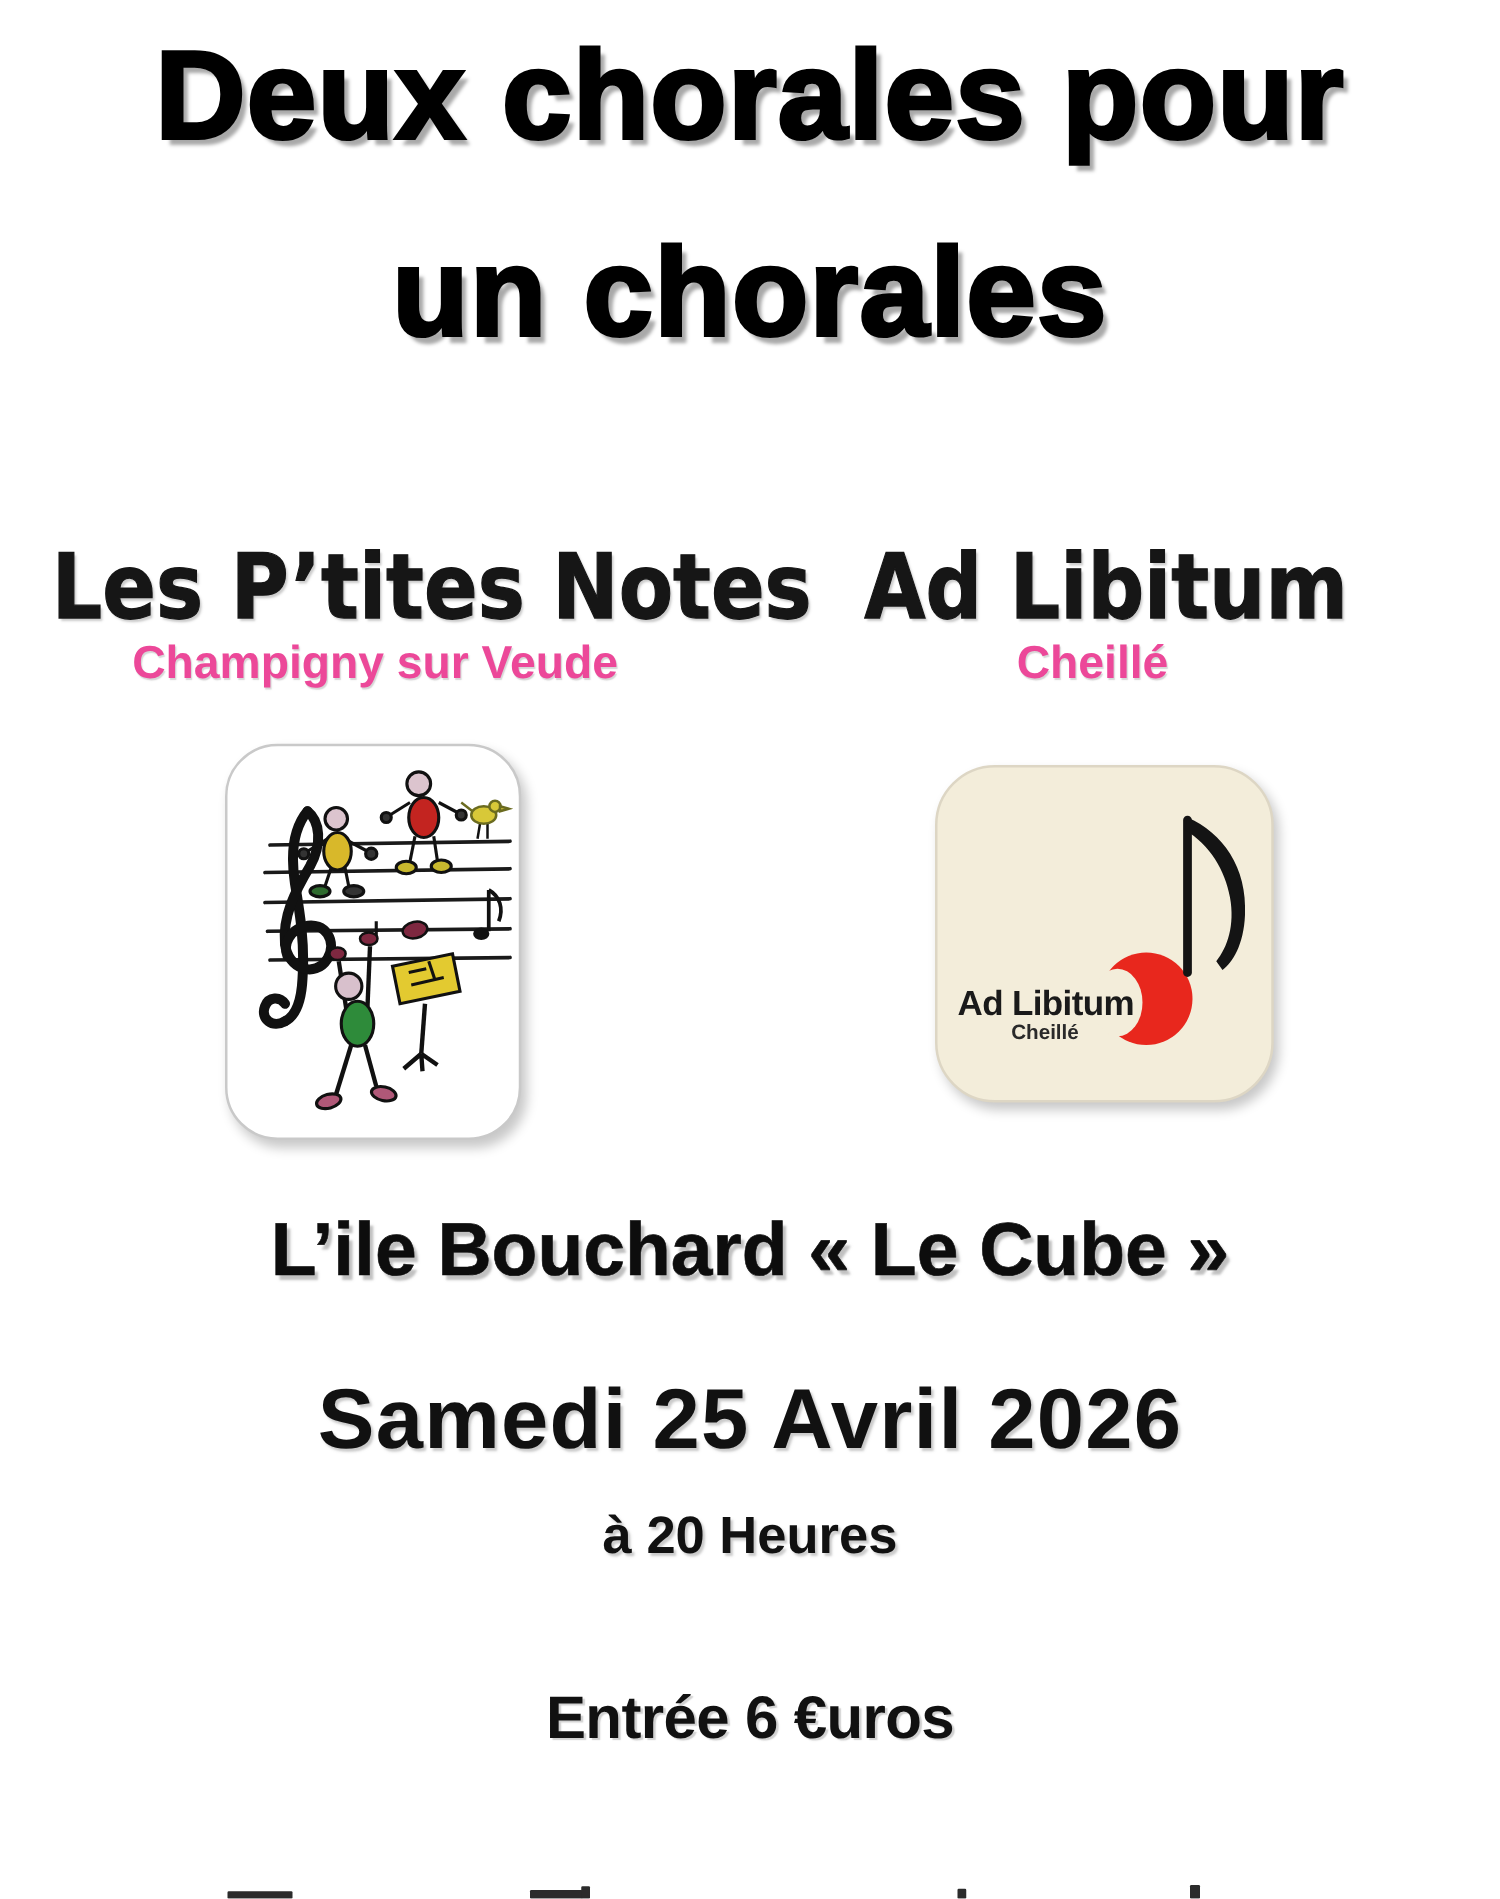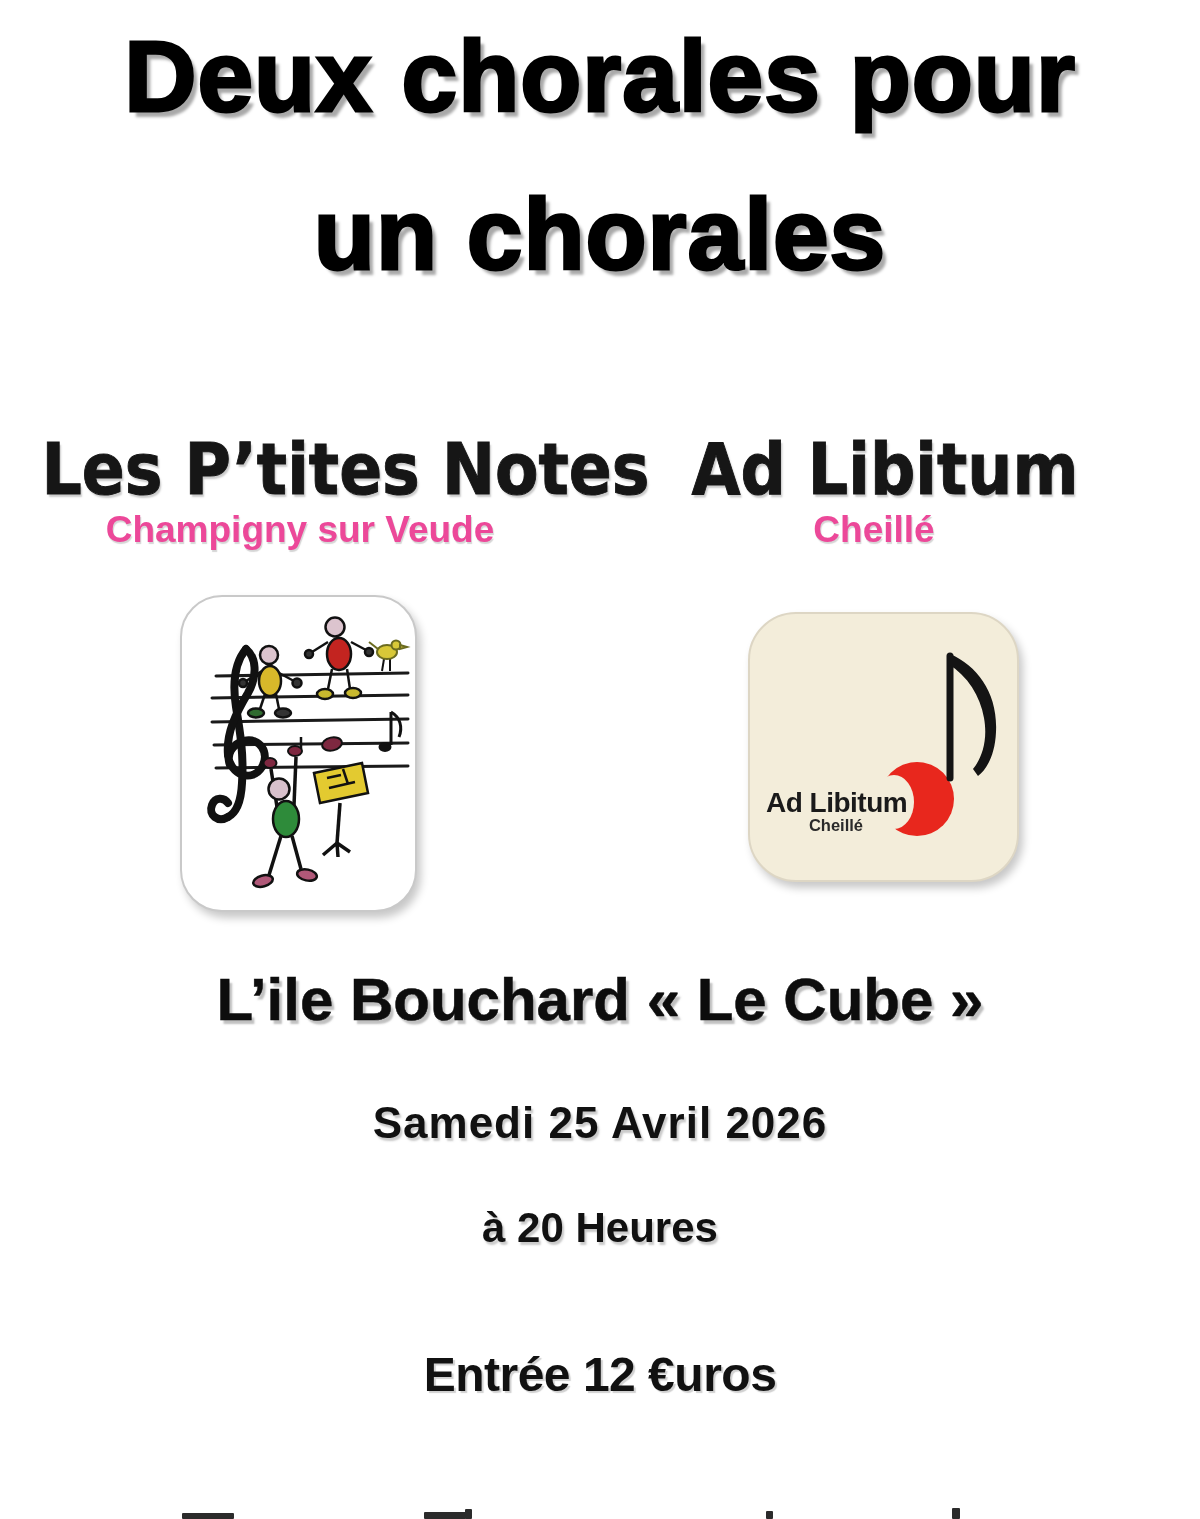--- a/index.html
+++ b/index.html
@@ -49,21 +49,21 @@
     background:#f3edda; border:2px solid #ddd6c4; border-radius:48px;
   }
   .logo-card svg { display:block; width:100%; height:100%; }
 
   .venue-line {
     top:968px; font-weight:bold; font-size:60px; color:#0d0d0d;
     -webkit-text-stroke:0.5px #0d0d0d;
     text-shadow:3px 4px 2px rgba(140,140,140,0.55);
   }
   .date-line {
-    top:1100px; font-weight:bold; font-size:44px; letter-spacing:1px; color:#111;
+    top:1100px; font-weight:bold; font-size:68px; letter-spacing:1px; color:#111;
     text-shadow:2px 3px 2px rgba(150,150,150,0.5);
   }
   .time-line {
     top:1206px; font-weight:bold; font-size:42px; color:#111;
     text-shadow:2px 3px 2px rgba(150,150,150,0.5);
   }
   .price-line {
     top:1350px; font-weight:bold; font-size:48px; letter-spacing:-0.5px; color:#111;
     text-shadow:2px 2px 1px rgba(150,150,150,0.45);
   }
@@ -175,21 +175,21 @@
         <path d="M200 40 C228 52 248 80 246 118 C245 142 236 156 228 162 L223 155 C232 144 238 126 234 104 C230 82 218 62 198 50 Z" fill="#141414"></path>
       </g>
       <text x="16" y="198" font-family="Liberation Sans, sans-serif" font-weight="bold" font-size="28" fill="#1a1a1a" letter-spacing="-0.5">Ad Libitum</text>
       <text x="86" y="217" text-anchor="middle" font-family="Liberation Sans, sans-serif" font-weight="bold" font-size="16.5" fill="#2a2a2a">Cheillé</text>
     </svg>
   </div>
 
   <div class="txt venue-line">L’ile Bouchard « Le Cube »</div>
   <div class="txt date-line">Samedi 25 Avril 2026</div>
   <div class="txt time-line">à 20 Heures</div>
-  <div class="txt price-line">Entrée 12 €uros</div>
+  <div class="txt price-line">Entrée 6 €uros</div>
 
   <div>
     <div class="frag frag-1"></div>
     <div class="frag frag-2"></div>
     <div class="frag frag-3"></div>
     <div class="frag frag-4"></div>
     <div class="frag frag-5"></div>
   </div>
 
 </div>

